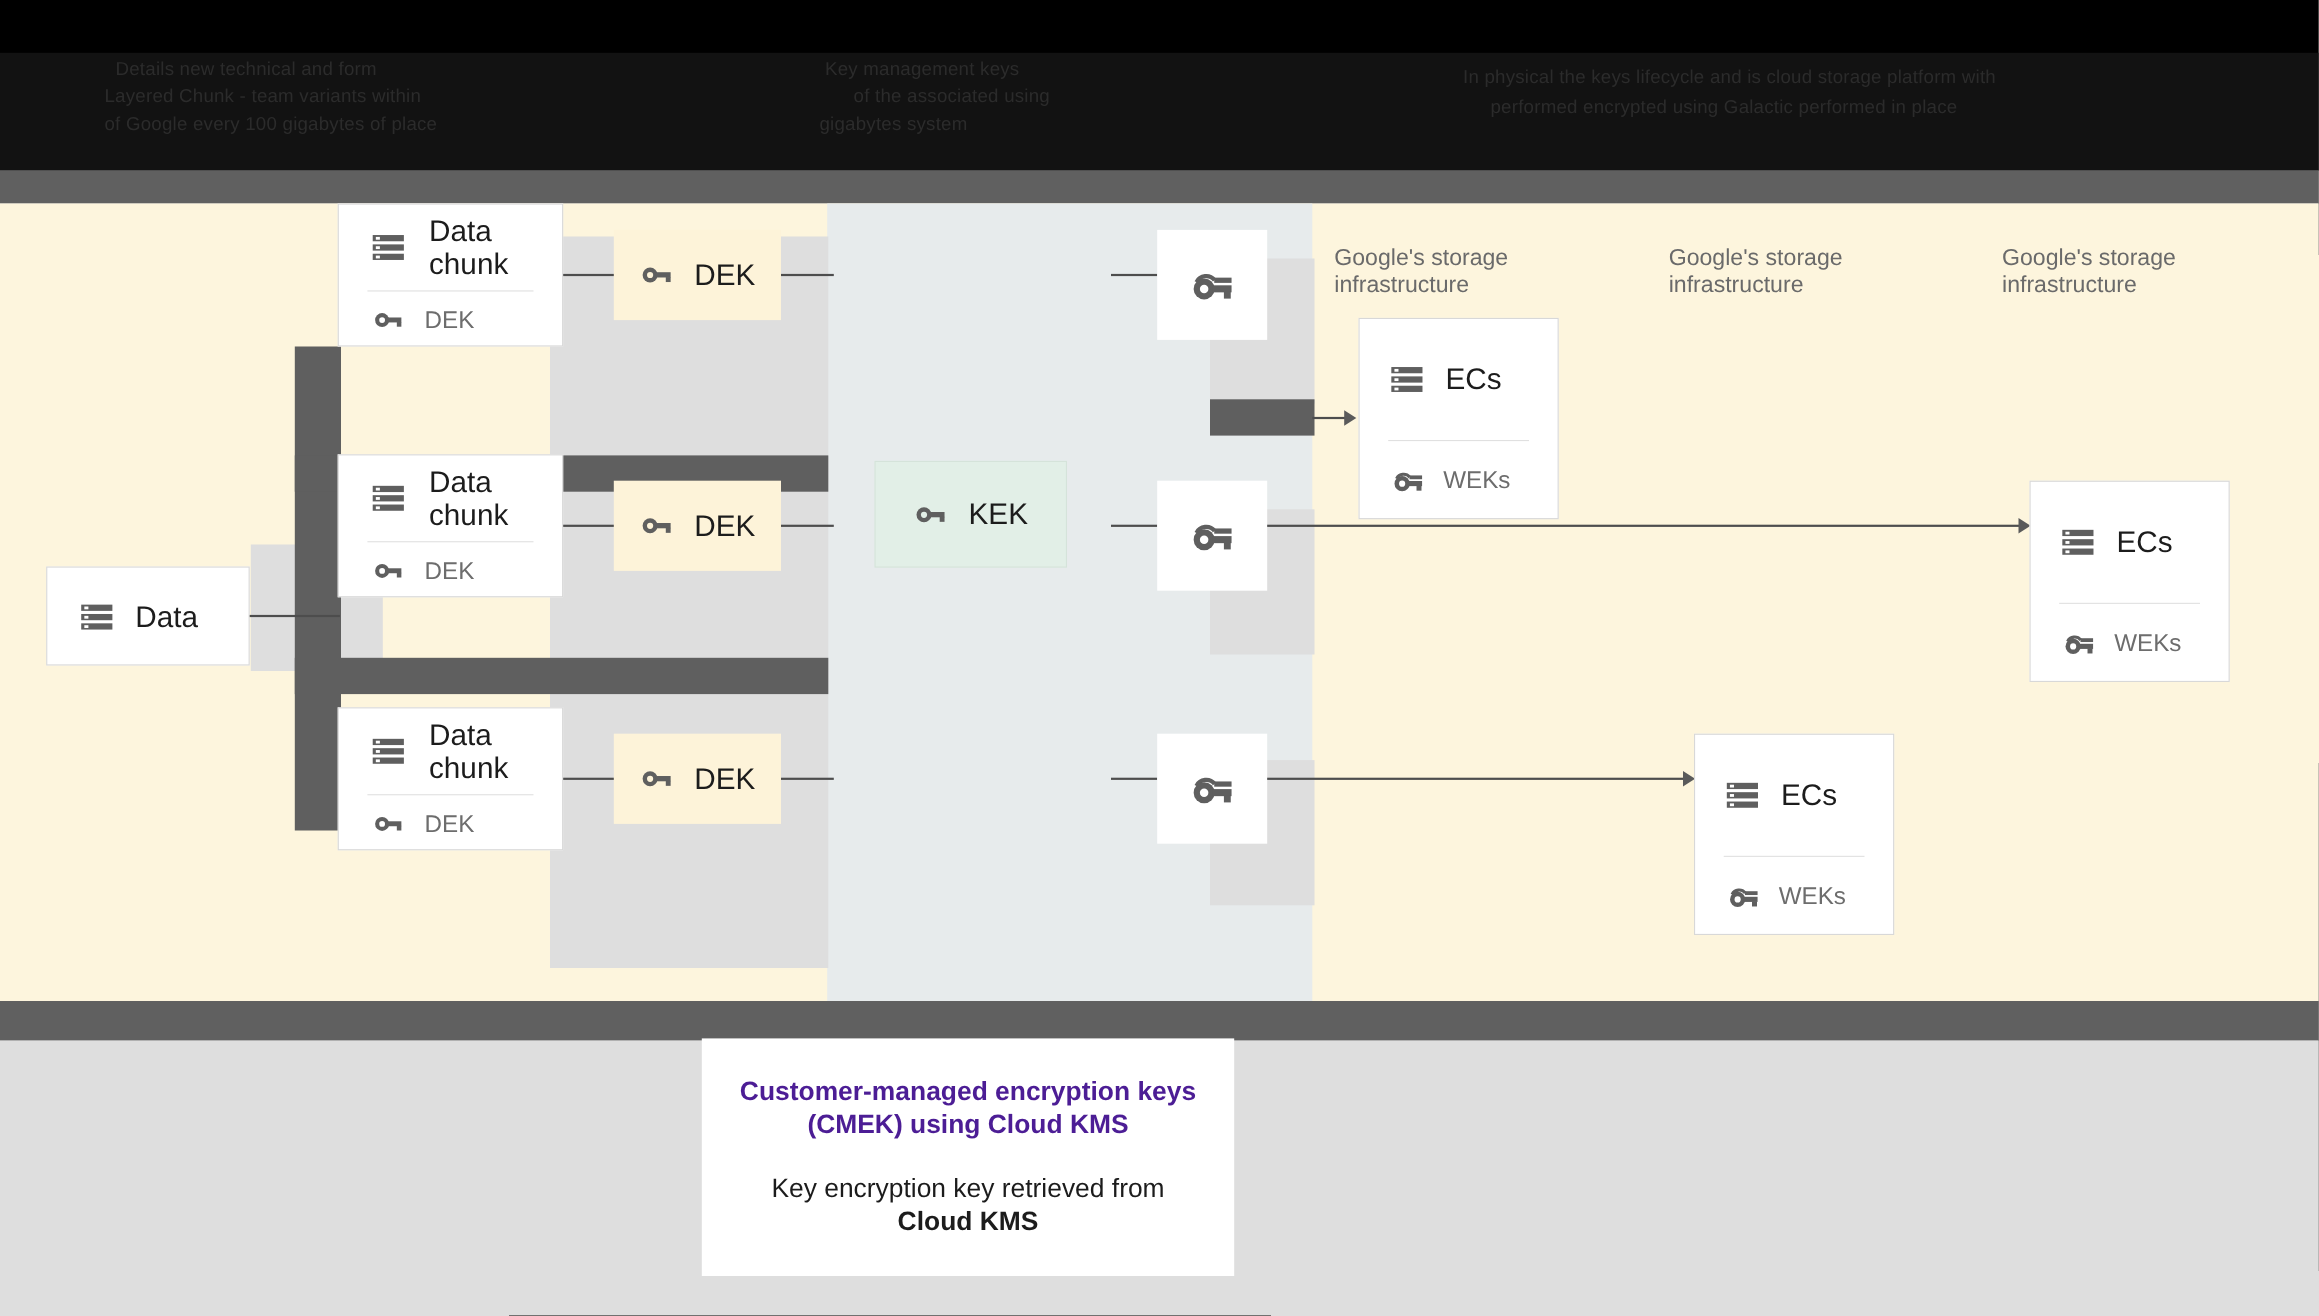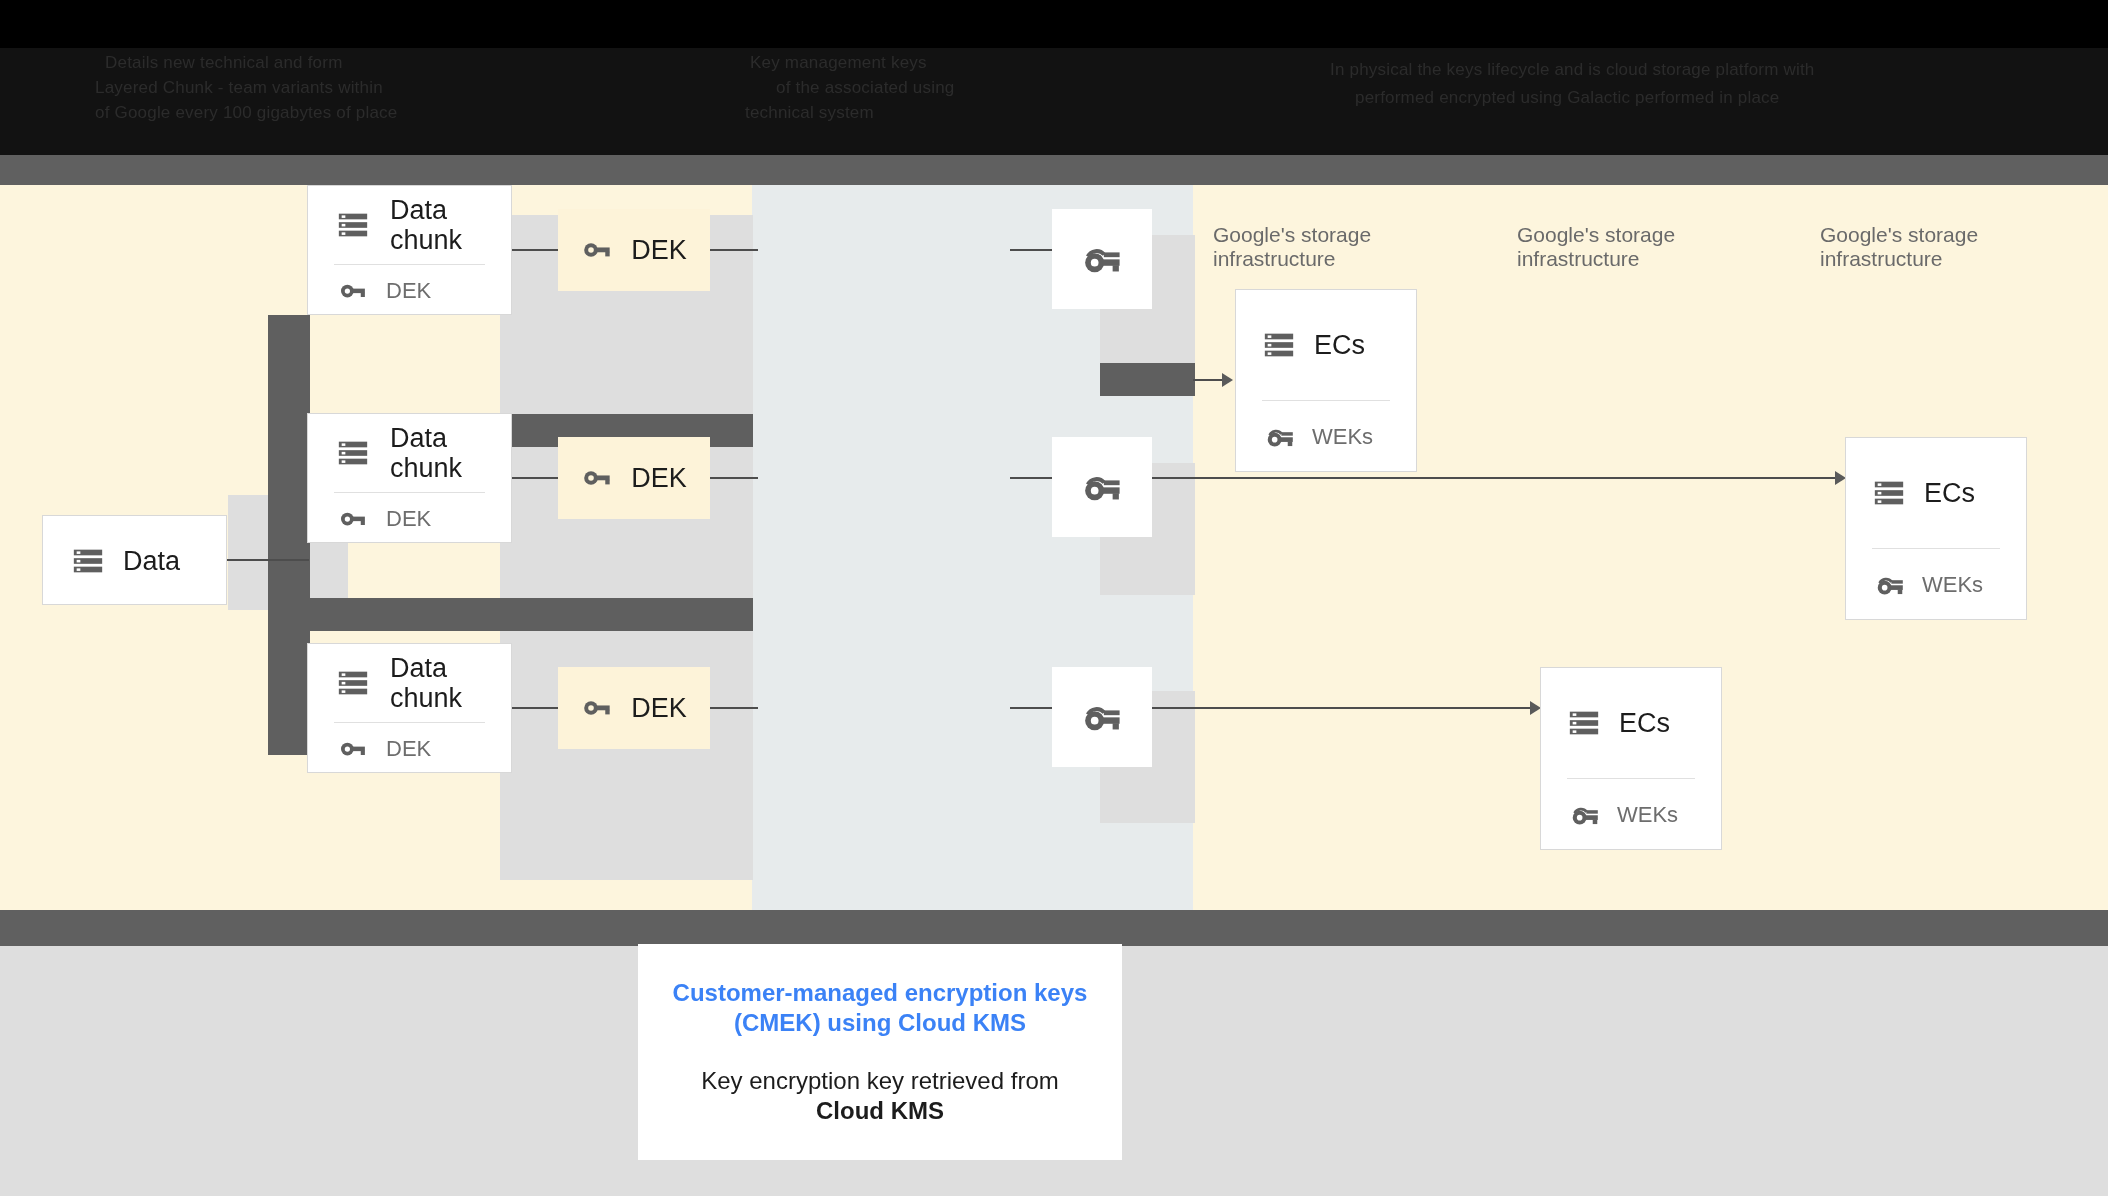--- a/index.html
+++ b/index.html
@@ -47,41 +47,41 @@
   .arrowhead.thin{border-top:7px solid transparent;border-bottom:7px solid transparent;
              border-left:11px solid #5a5a5a;}
 
   .gstore{position:absolute;font-size:21px;line-height:24px;color:#6a6a6a;white-space:pre-line;}
 
   
   .foot-gray{position:absolute;left:0;top:910px;width:2108px;height:36px;background:#606060;}
   .foot-area{position:absolute;left:0;top:946px;width:2108px;height:250px;background:#dedede;}
   .caption{position:absolute;background:#fff;box-sizing:border-box;
            display:flex;flex-direction:column;align-items:center;justify-content:center;}
-  .cap-b{font-size:24px;font-weight:bold;color:#3b82f6;text-align:center;line-height:30px;}
+  .cap-b{font-size:24px;font-weight:bold;color:#4c1d95;text-align:center;line-height:30px;}
   .cap-n{font-size:24px;color:#1c1c1c;text-align:center;line-height:30px;margin-top:28px;}
   .cap-n b{font-weight:bold;}
 
   svg{display:block;}
 </style>
 </head>
 <body>
 
 <div id="page">
 
   <div class="hdr-black"></div>
   <div class="hdr-textband"></div>
   <div class="hdr-gray"></div>
 
   <div class="hdr-line" style="left:105px;top:53px;">Details                                     new technical and form</div>
   <div class="hdr-line" style="left:95px;top:78px;">Layered                         Chunk - team variants within</div>
   <div class="hdr-line" style="left:95px;top:103px;">of Google                         every 100 gigabytes of place</div>
   <div class="hdr-line" style="left:750px;top:53px;">Key management keys</div>
   <div class="hdr-line" style="left:776px;top:78px;">of the associated using</div>
-  <div class="hdr-line" style="left:745px;top:103px;">technical system</div>
+  <div class="hdr-line" style="left:745px;top:103px;">gigabytes system</div>
   <div class="hdr-line" style="left:1330px;top:60px;">In physical the keys lifecycle and is cloud storage platform with</div>
   <div class="hdr-line" style="left:1355px;top:88px;">performed encrypted using Galactic performed in place</div>
 
   <div class="canvas">
 
     <div class="band-gray" style="left:752px;width:441px;"></div>
 
     <div class="strip" style="left:228px;top:310px;width:120px;height:115px;"></div>
 
     <div class="strip" style="left:500px;top:30px;width:253px;height:665px;"></div>
@@ -235,20 +235,31 @@
           <circle cx="7.5" cy="12" r="5.1" fill="#5f5f5f"></circle>
             <circle cx="7.5" cy="12" r="2.1" fill="#fdf3d9"></circle>
           <rect x="11.5" y="10.1" width="10" height="3.6" fill="#5f5f5f"></rect>
           <rect x="18.2" y="13.4" width="3.3" height="3.4" fill="#5f5f5f"></rect>
         </svg>
       </span>
       <span class="lbl-keybox">DEK</span>
     </div>
     <div class="hline" style="left:710px;top:522px;width:48px;"></div>
 
+    <div class="kekbox" style="left:795px;top:234px;width:175px;height:97px;">
+      <span>
+        <svg width="32" height="32" viewBox="0 0 24 24">
+          <circle cx="7.5" cy="12" r="5.1" fill="#5f5f5f"></circle>
+            <circle cx="7.5" cy="12" r="2.1" fill="#e2efe7"></circle>
+          <rect x="11.5" y="10.1" width="10" height="3.6" fill="#5f5f5f"></rect>
+          <rect x="18.2" y="13.4" width="3.3" height="3.4" fill="#5f5f5f"></rect>
+        </svg>
+      </span>
+      <span class="lbl-keybox">KEK</span>
+    </div>
     <div class="hline" style="left:1010px;top:292px;width:42px;"></div>
     <div class="hline" style="left:1010px;top:64px;width:42px;"></div>
     <div class="hline" style="left:1010px;top:522px;width:42px;"></div>
 
     <div class="keyonly" style="left:1052px;top:24px;width:100px;height:100px;">
       <span>
         <svg width="44" height="44" viewBox="0 0 24 24">
           <path d="M4.2 10.6 A5.4 5.4 0 0 1 13.2 9.6" fill="none" stroke="#5f5f5f" stroke-width="2.1"></path>
           <circle cx="8" cy="14" r="5.2" fill="#5f5f5f"></circle>
             <circle cx="8" cy="14" r="2.1" fill="#fff"></circle>

